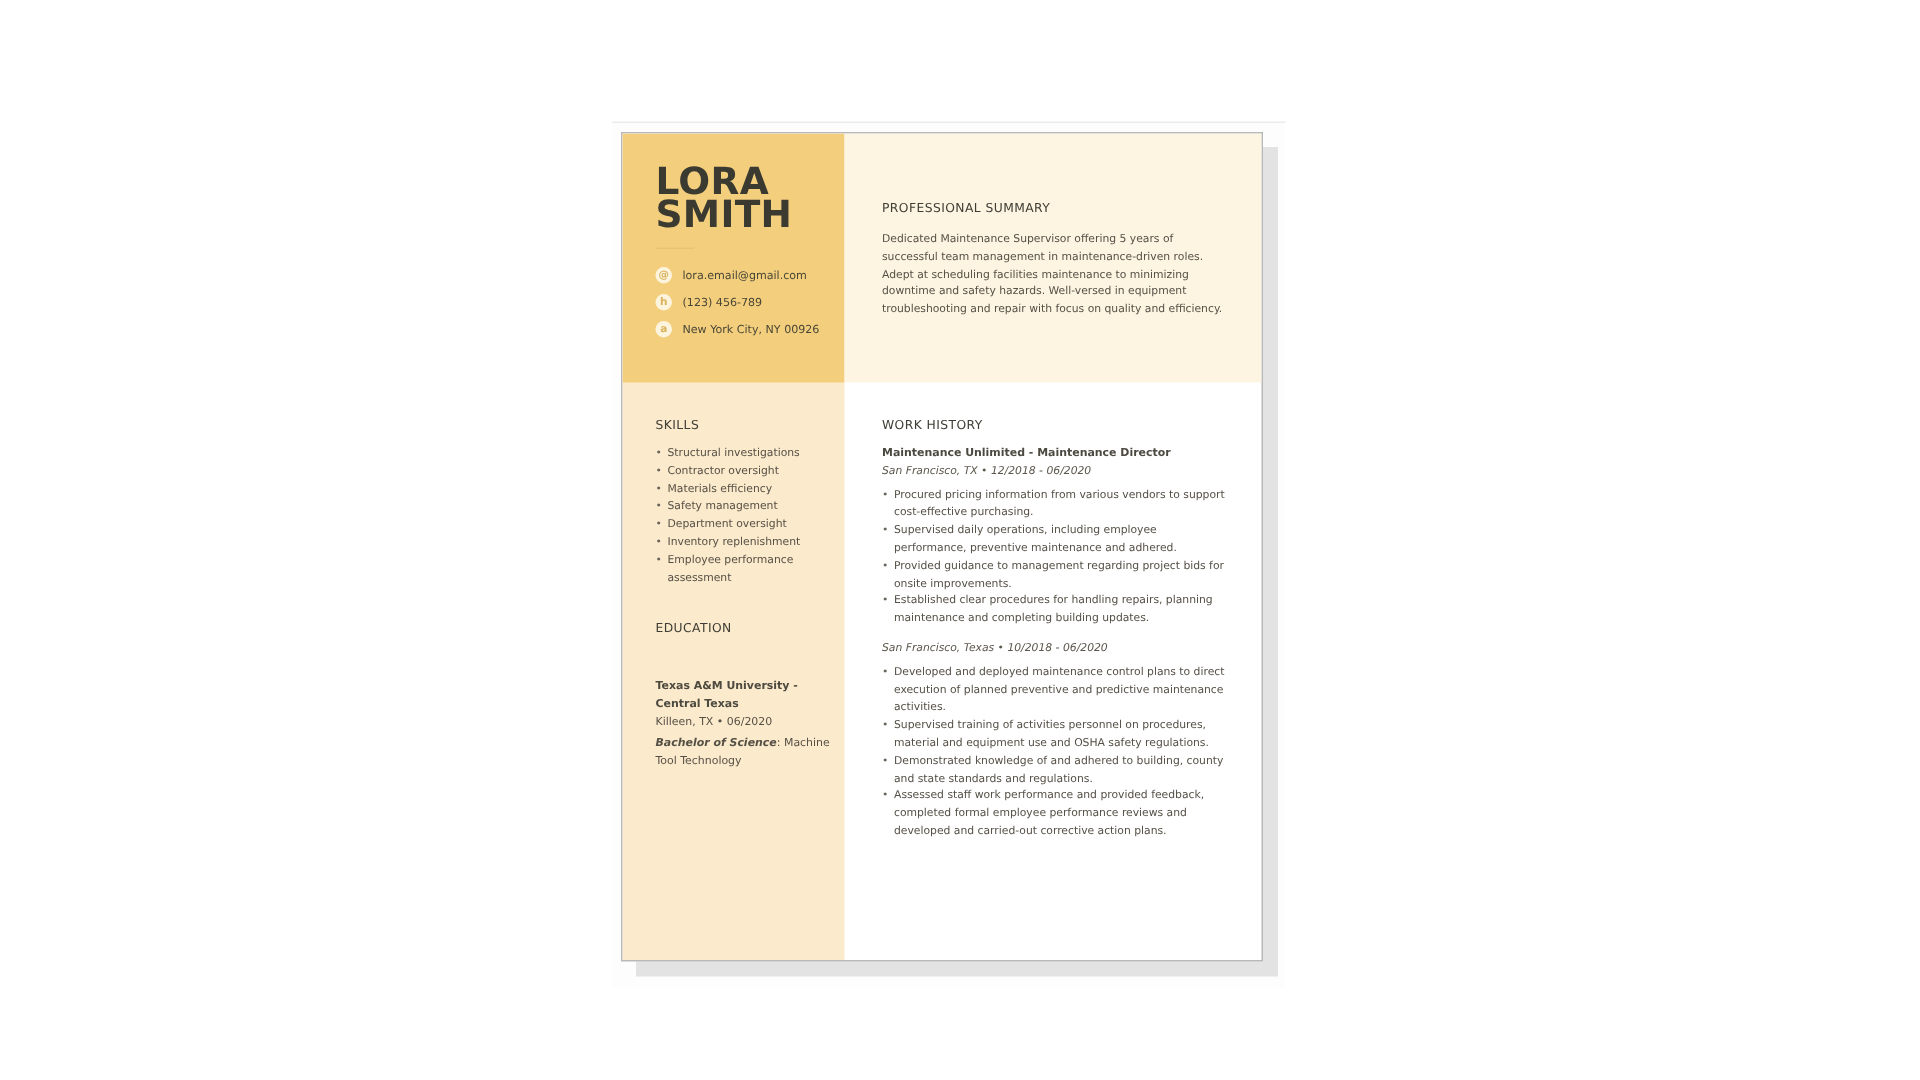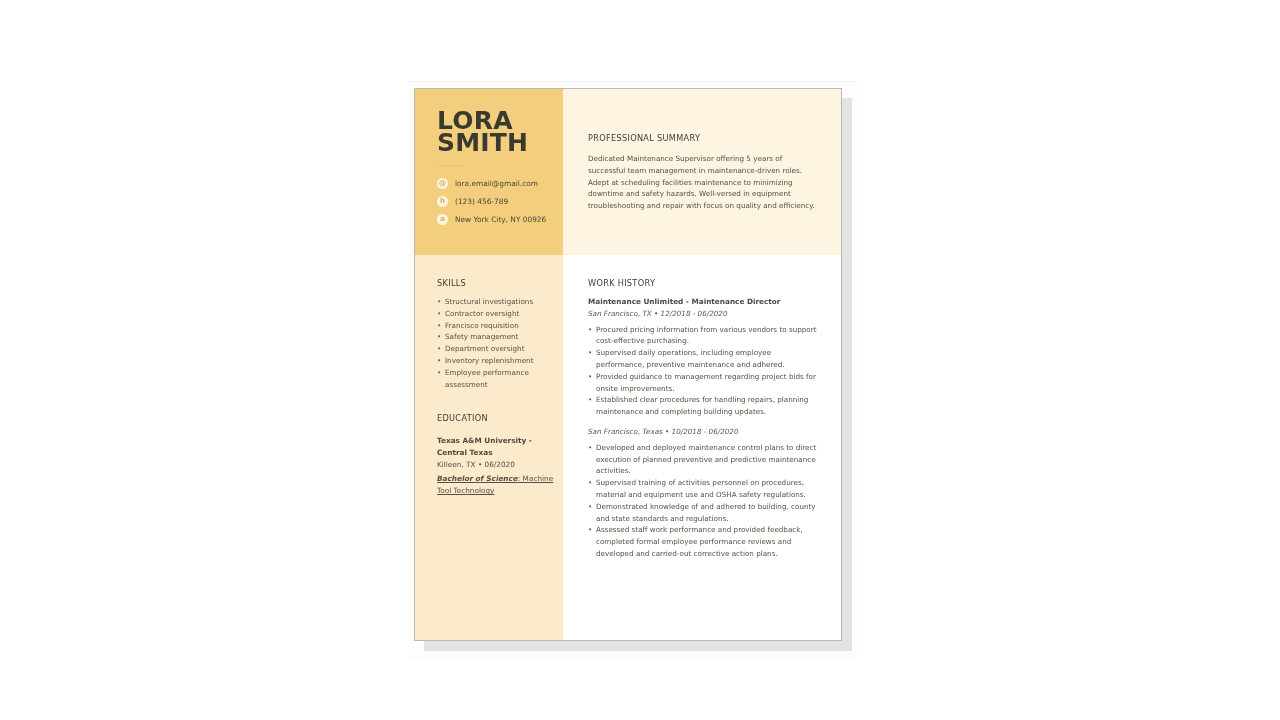--- a/index.html
+++ b/index.html
@@ -14,22 +14,22 @@
   .name-rule { position:absolute; left:22px; top:76px; width:26px; height:1px; background:#e9c374; }
   .contact { position:absolute; left:22px; display:flex; align-items:center; gap:7px; }
   .cicon { width:11px; height:11px; border-radius:50%; background:#fdf4de; color:#d9b25c; font-size:7px; line-height:11px; text-align:center; font-weight:bold; }
   .ctext { font-size:7.4px; color:#4a4636; }
   .sec-title { position:absolute; font-size:8.2px; color:#3e3d35; letter-spacing:0.3px; }
   .summary { position:absolute; left:173px; top:64px; width:228px; font-size:7.2px; line-height:11.8px; color:#555046; }
   ul.bul { list-style:none; margin:0; padding:0; position:absolute; }
   ul.bul li { position:relative; padding-left:8px; font-size:7.2px; line-height:11.8px; color:#555046; }
   ul.bul li::before { content:"•"; position:absolute; left:0; top:0; color:#6a655a; }
   .edu { position:absolute; left:22px; top:346px; width:118px; font-size:7.3px; line-height:11.8px; color:#555046; }
-  .edu .school { font-weight:bold; color:#4d4a40; }
-  .edu .degree { margin-top:3px;text-decoration:underline; }
+  .edu .school { font-weight:bold; color:#4d4a40;margin-top:16px; }
+  .edu .degree { margin-top:3px; }
   .edu .degree i { font-weight:bold; }
   .job { position:absolute; left:173px; width:232px; }
   .job-title { font-size:7.3px; line-height:11.8px; font-weight:bold; color:#4b4940; }
   .job-meta { font-size:7.2px; line-height:11.8px; font-style:italic; color:#5c574c; margin-bottom:4px; }
   .job ul.bul { position:static; }
 </style>
 </head>
 <body>
 
 <div class="frame"></div>
@@ -59,21 +59,21 @@
     <span class="ctext">New York City, NY 00926</span>
   </div>
 
   <div class="sec-title" style="left:173px; top:44px;">PROFESSIONAL SUMMARY</div>
   <div class="summary">Dedicated Maintenance Supervisor offering 5 years of successful team management in maintenance-driven roles. Adept at scheduling facilities maintenance to minimizing downtime and safety hazards. Well-versed in equipment troubleshooting and repair with focus on quality and efficiency.</div>
 
   <div class="sec-title" style="left:22px; top:189px;">SKILLS</div>
   <ul class="bul" style="left:22px; top:207px; width:110px;">
     <li>Structural investigations</li>
     <li>Contractor oversight</li>
-    <li>Francisco requisition</li>
+    <li>Materials efficiency</li>
     <li>Safety management</li>
     <li>Department oversight</li>
     <li>Inventory replenishment</li>
     <li>Employee performance assessment</li>
   </ul>
 
   <div class="sec-title" style="left:22px; top:324px;">EDUCATION</div>
   <div class="edu">
     <div class="school">Texas A&amp;M University - Central Texas</div>
     <div>Killeen, TX  •  06/2020</div>

